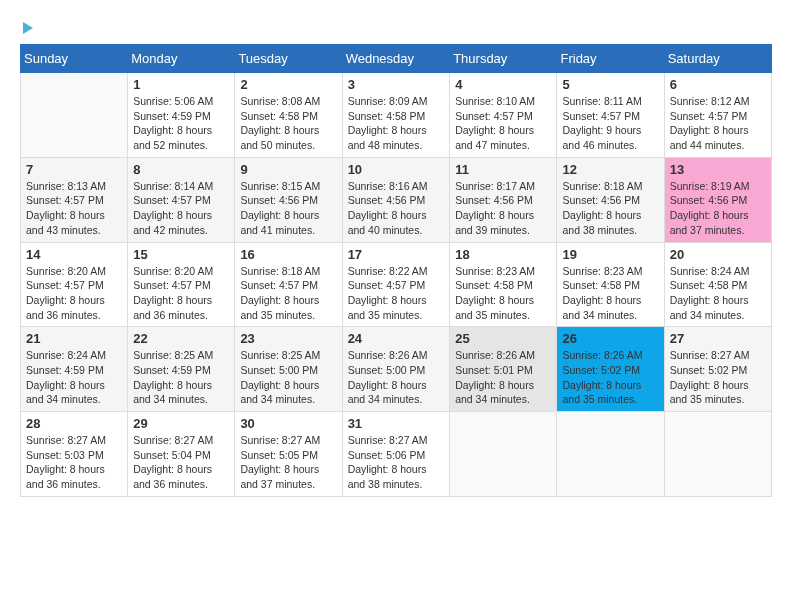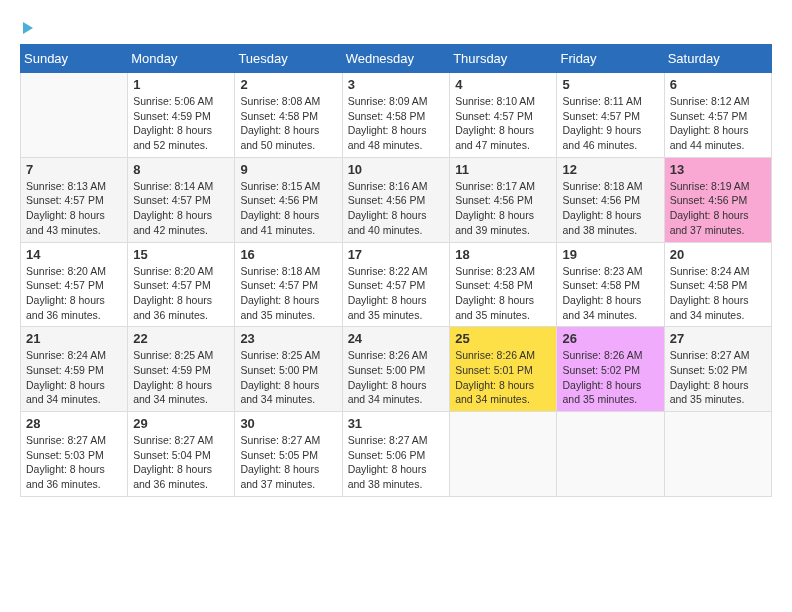--- a/index.html
+++ b/index.html
@@ -303,29 +303,29 @@
         </div>
       </td>
         <td style="background: rgb(245, 245, 245);">
         <span class="day-number">24</span>
         <div class="day-info">
           <span>Sunrise: 8:26 AM</span><br>
           <span>Sunset: 5:00 PM</span><br>
           <span>Daylight: 8 hours and 34 minutes.</span>
         </div>
       </td>
-        <td style="background: #fde047;">
+        <td style="background: #e5e5e5;">
         <span class="day-number">25</span>
         <div class="day-info">
           <span>Sunrise: 8:26 AM</span><br>
           <span>Sunset: 5:01 PM</span><br>
           <span>Daylight: 8 hours and 34 minutes.</span>
         </div>
       </td>
-        <td style="background: #f0abfc;">
+        <td style="background: #0ea5e9;">
         <span class="day-number">26</span>
         <div class="day-info">
           <span>Sunrise: 8:26 AM</span><br>
           <span>Sunset: 5:02 PM</span><br>
           <span>Daylight: 8 hours and 35 minutes.</span>
         </div>
       </td>
         <td style="background: rgb(245, 245, 245);">
         <span class="day-number">27</span>
         <div class="day-info">

